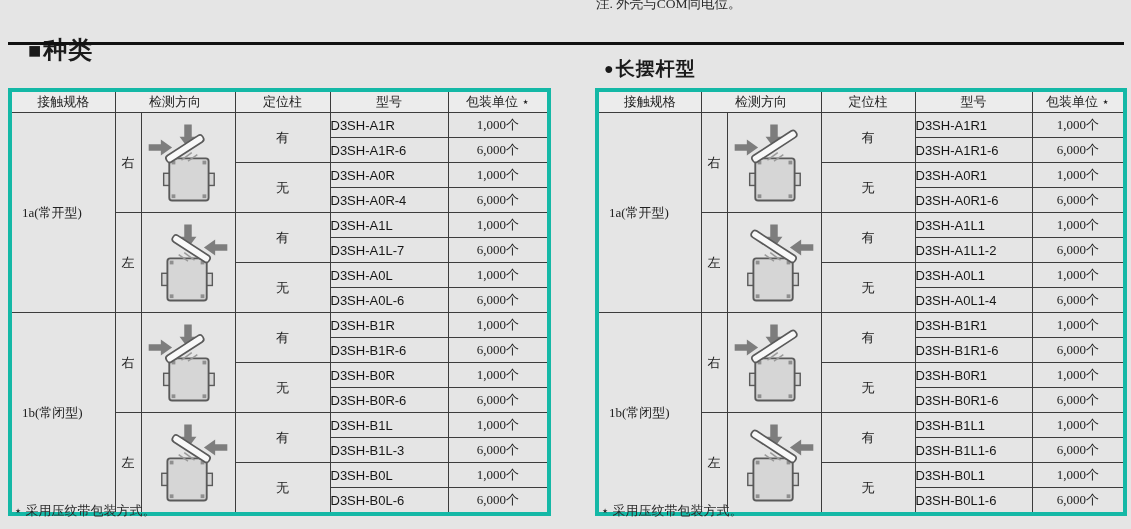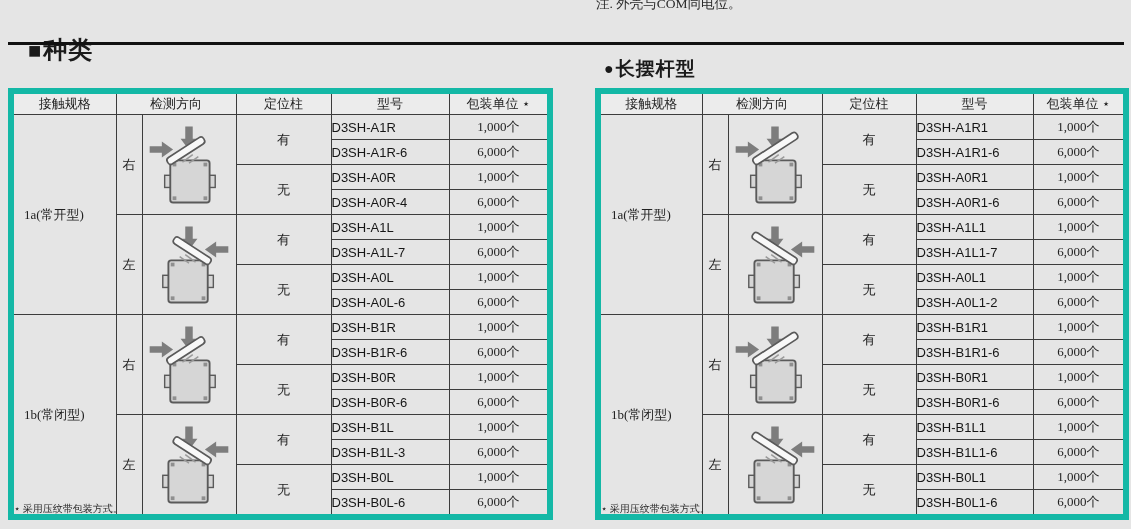--- a/index.html
+++ b/index.html
@@ -10,32 +10,32 @@
   .main-heading{position:absolute;left:28px;top:6px;font-size:24px;font-weight:bold;
                 font-family:"Liberation Sans","DejaVu Sans",sans-serif;letter-spacing:1px;margin-top:28px;}
   .main-heading .marker{font-size:22px;margin-right:1px;}
   .rule{position:absolute;left:8px;top:42px;width:1116px;height:3px;background:#111;}
   .section-title{position:absolute;top:56px;font-size:19px;font-weight:bold;
                  font-family:"Liberation Sans","DejaVu Sans",sans-serif;letter-spacing:1px;}
   .section-title .marker{font-size:16px;margin-right:1px;vertical-align:1px;}
   #sec0{left:18px;} #sec1{left:604px;}
   .tblwrap{position:absolute;top:88px;}
   #tbl0{left:8px;} #tbl1{left:595px;}
-  table{border-collapse:collapse;table-layout:fixed;border:6px solid #14b8a6;}
+  table{border-collapse:collapse;table-layout:fixed;border:4px solid #14b8a6;}
   th{background:#ececec;font-family:"Liberation Sans","DejaVu Sans",sans-serif;
      font-size:13px;font-weight:normal;color:#1f1f1f;border:1px solid #3c3c3c;
      height:20px;padding:0;text-align:center;}
   td{border:1px solid #3c3c3c;font-size:13px;height:24px;padding:0;text-align:center;
      color:#222;font-family:"Liberation Serif","DejaVu Serif",serif;}
   td.model{font-family:"Liberation Sans","DejaVu Sans",sans-serif;text-align:left;
            color:#161616;}
   td.contact{text-align:left;padding-left:10px;}
   td.fig{padding:0;vertical-align:middle;}
   td.fig svg{display:block;margin:2px auto;}
-  .footnote{position:absolute;top:502px;font-size:10px;color:#2a2a2a;}
+  .footnote{position:absolute;top:502px;font-size:13px;color:#2a2a2a;}
   #fn0{left:14px;} #fn1{left:601px;}
 </style>
 </head>
 <body>
 
 <div class="page">
 
   <div class="top-note">注. 外壳与COM同电位。</div>
 
   <div class="main-heading">
@@ -303,30 +303,30 @@
                     <rect x="26" y="39" width="55" height="8" rx="3.5" fill="#f8f8f8" stroke="#5a5a5a" stroke-width="1.8"></rect>
                   </g>
                 </g>
               </svg>
             </td>
             <td rowspan="2">有</td>
             <td class="model">D3SH-A1L1</td>
             <td>1,000个</td>
           </tr>
           <tr>
-            <td class="model">D3SH-A1L1-7</td>
+            <td class="model">D3SH-A1L1-2</td>
             <td>6,000个</td>
           </tr>
           <tr>
             <td rowspan="2">无</td>
             <td class="model">D3SH-A0L1</td>
             <td>1,000个</td>
           </tr>
           <tr>
-            <td class="model">D3SH-A0L1-2</td>
+            <td class="model">D3SH-A0L1-4</td>
             <td>6,000个</td>
           </tr>
           <tr>
             <td class="contact" rowspan="8">1b(常闭型)</td>
             <td rowspan="4">右</td>
             <td rowspan="4" class="fig">
               <svg width="88" height="90" viewBox="0 0 94 96">
                 <g>
                   <path d="M43 7 h8 v13 h5 l-9 12 -9 -12 h5 z" fill="#7d7d7d"></path>
                   <path d="M5 28 h13 v-5 l12 8.5 -12 8.5 v-5 H5 z" fill="#7d7d7d"></path>

